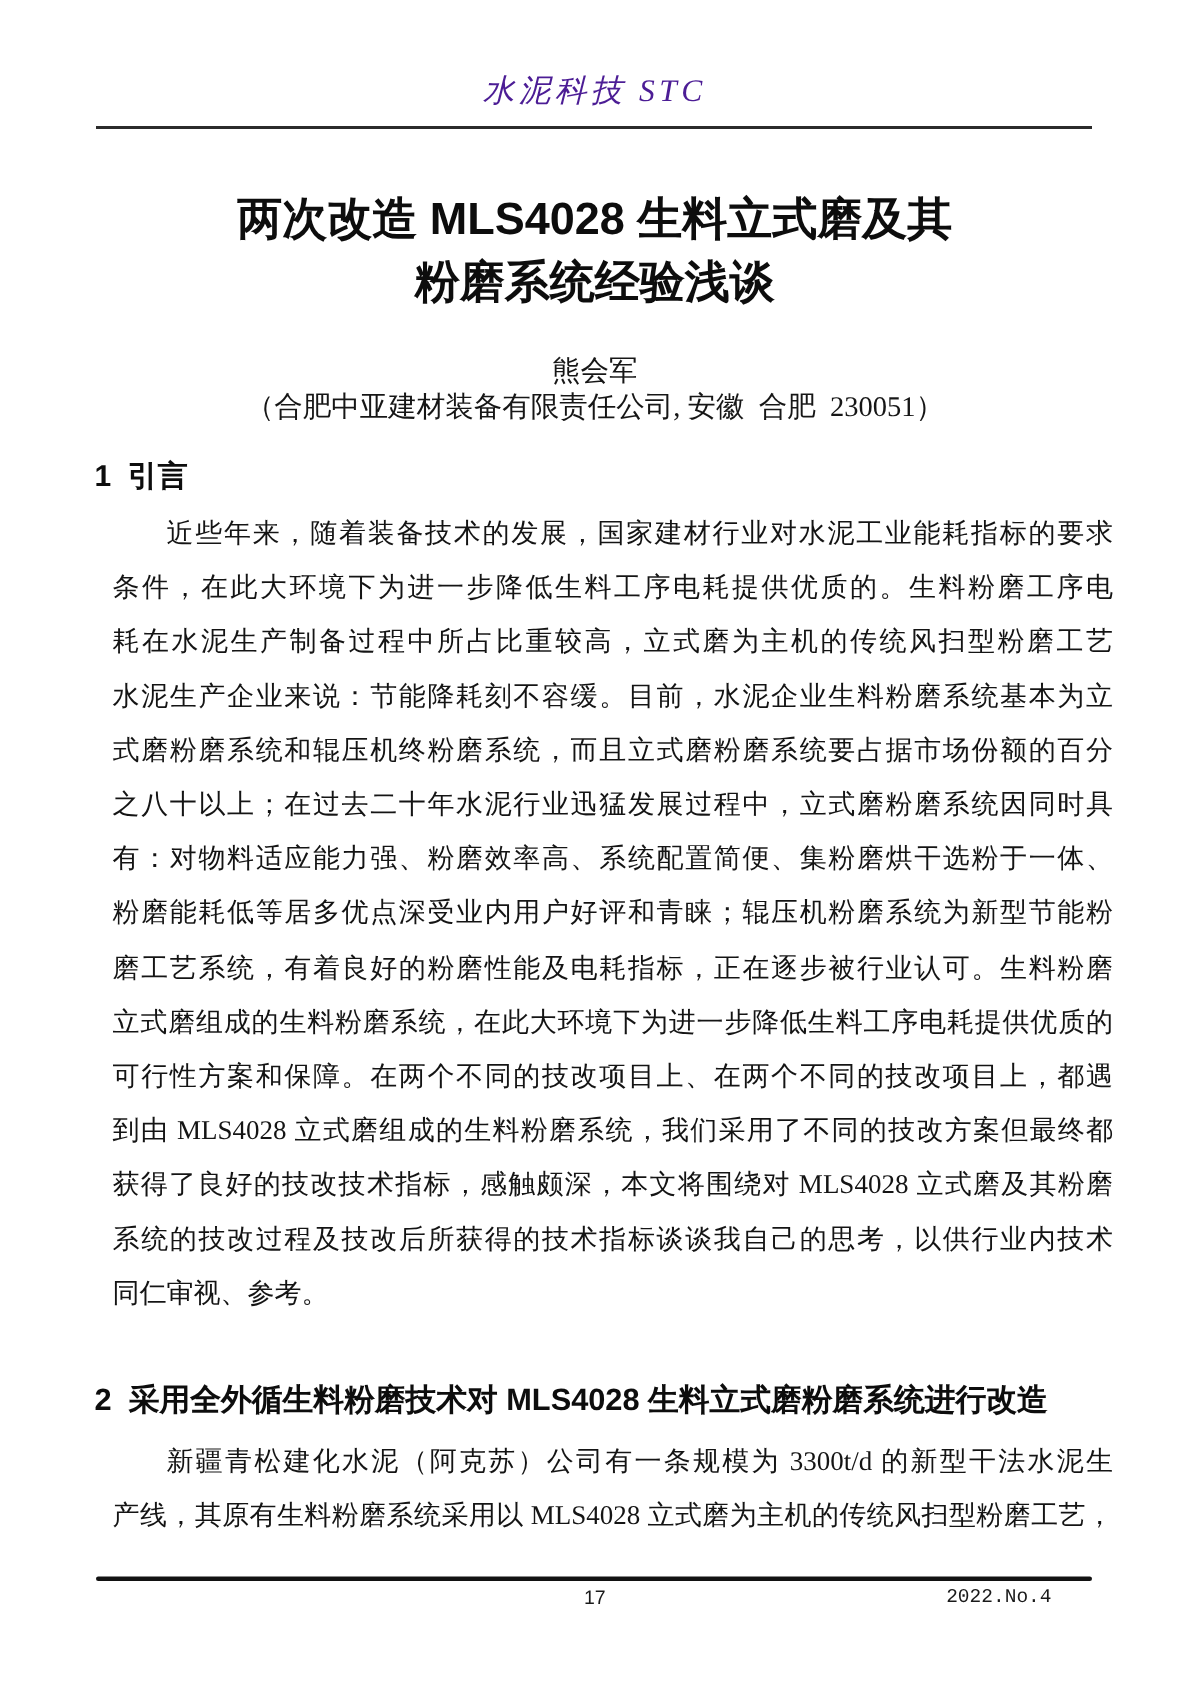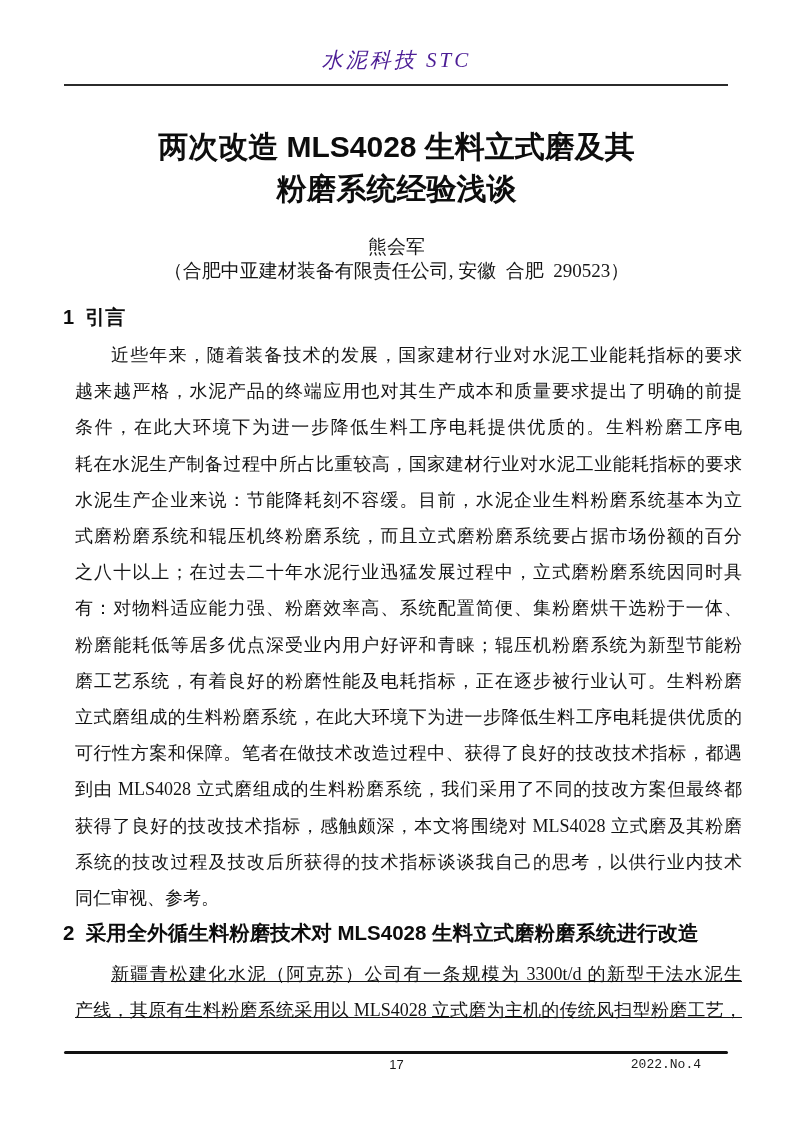--- a/index.html
+++ b/index.html
@@ -65,21 +65,21 @@
   .heading-2 { top: 919px; font-size: 20.5px; }
   .para {
     position: absolute;
     left: 75px;
     width: 667px;
     font-size: 18px;
     line-height: 36.2px;
     color: #141414;
   }
   .para-1 { top: 337px; }
-  .para-2 { top: 956px; text-decoration: underline; }
+  .para-2 { top: 956px; }
   .jline {
     text-align: justify;
     text-align-last: justify;
   }
   .para .jline:first-child { text-indent: 2em; }
   .final-left .jline:last-child { text-align-last: left; }
   .footer-rule {
     position: absolute;
     top: 1051px; left: 64px;
     width: 664px; height: 3px;
@@ -111,37 +111,36 @@
 
   <div class="header-rule"></div>
 
   <div class="article-title">
     <div>两次改造 MLS4028 生料立式磨及其</div>
     <div>粉磨系统经验浅谈</div>
   </div>
 
   <div class="author">熊会军</div>
 
-  <div class="affiliation">（合肥中亚建材装备有限责任公司, 安徽  合肥  290523）</div>
+  <div class="affiliation">（合肥中亚建材装备有限责任公司, 安徽  合肥  230051）</div>
 
   <div class="section-heading heading-1">1  引言</div>
 
   <div class="para para-1 final-left">
       <div class="jline">近些年来，随着装备技术的发展，国家建材行业对水泥工业能耗指标的要求</div>
-      <div class="jline">越来越严格，水泥产品的终端应用也对其生产成本和质量要求提出了明确的前提</div>
       <div class="jline">条件，在此大环境下为进一步降低生料工序电耗提供优质的。生料粉磨工序电</div>
-      <div class="jline">耗在水泥生产制备过程中所占比重较高，国家建材行业对水泥工业能耗指标的要求</div>
+      <div class="jline">耗在水泥生产制备过程中所占比重较高，立式磨为主机的传统风扫型粉磨工艺</div>
       <div class="jline">水泥生产企业来说：节能降耗刻不容缓。目前，水泥企业生料粉磨系统基本为立</div>
       <div class="jline">式磨粉磨系统和辊压机终粉磨系统，而且立式磨粉磨系统要占据市场份额的百分</div>
       <div class="jline">之八十以上；在过去二十年水泥行业迅猛发展过程中，立式磨粉磨系统因同时具</div>
       <div class="jline">有：对物料适应能力强、粉磨效率高、系统配置简便、集粉磨烘干选粉于一体、</div>
       <div class="jline">粉磨能耗低等居多优点深受业内用户好评和青睐；辊压机粉磨系统为新型节能粉</div>
       <div class="jline">磨工艺系统，有着良好的粉磨性能及电耗指标，正在逐步被行业认可。生料粉磨</div>
       <div class="jline">立式磨组成的生料粉磨系统，在此大环境下为进一步降低生料工序电耗提供优质的</div>
-      <div class="jline">可行性方案和保障。笔者在做技术改造过程中、获得了良好的技改技术指标，都遇</div>
+      <div class="jline">可行性方案和保障。在两个不同的技改项目上、在两个不同的技改项目上，都遇</div>
       <div class="jline">到由 MLS4028 立式磨组成的生料粉磨系统，我们采用了不同的技改方案但最终都</div>
       <div class="jline">获得了良好的技改技术指标，感触颇深，本文将围绕对 MLS4028 立式磨及其粉磨</div>
       <div class="jline">系统的技改过程及技改后所获得的技术指标谈谈我自己的思考，以供行业内技术</div>
       <div class="jline">同仁审视、参考。</div>
     </div>
 
   <div class="section-heading heading-2">2  采用全外循生料粉磨技术对 MLS4028 生料立式磨粉磨系统进行改造</div>
 
   <div class="para para-2">
       <div class="jline">新疆青松建化水泥（阿克苏）公司有一条规模为 3300t/d 的新型干法水泥生</div>

